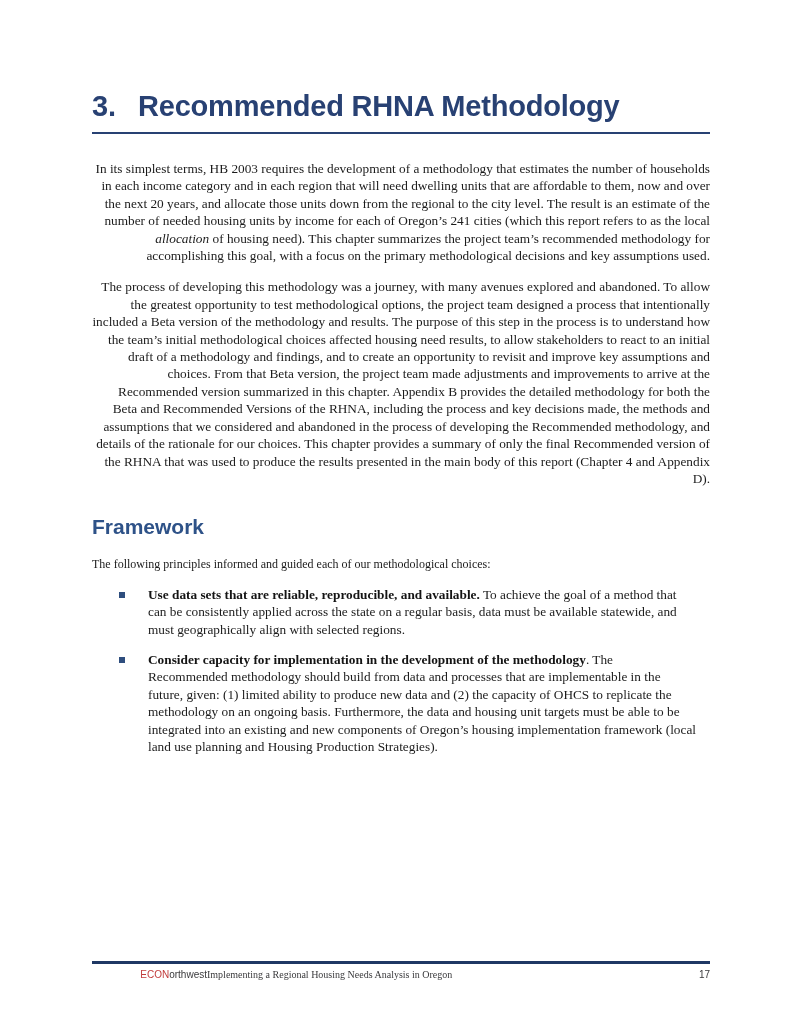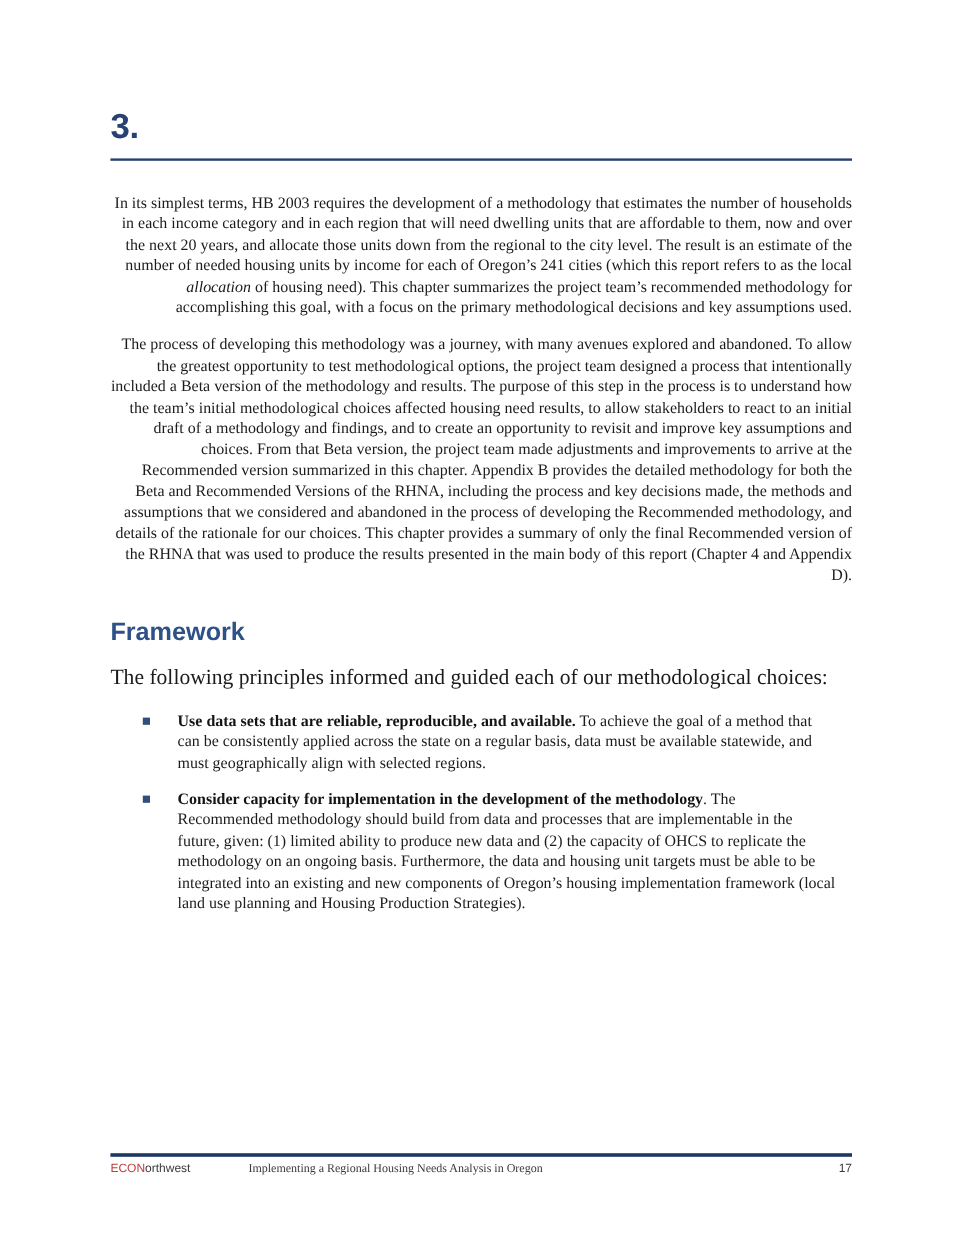--- a/index.html
+++ b/index.html
@@ -38,21 +38,21 @@
   }
   p.body.first { margin-top: 26px; }
   .em { font-style: italic; }
   .framework-heading {
     font-family: "Liberation Sans", sans-serif;
     font-weight: 700;
     font-size: 21px;
     color: #2e5288;
     margin-top: 28px;
   }
-  .intro { margin-top: 17px; font-size: 18px; line-height: 17.4px; }
+  .intro { margin-top: 17px; font-size: 12px; line-height: 17.4px; }
   .bullet-list { margin-top: 6px; }
   .bullet-item { display: flex; margin-bottom: 13px; }
   .bullet-marker {
     width: 6px; height: 6px;
     background: #2e4e7e;
     margin-left: 27px;
     margin-top: 6px;
     flex: none;
   }
   .bullet-text {
@@ -70,33 +70,34 @@
   }
   .footer-rule { height: 3px; background: #1f3864; }
   .footer-row {
     display: flex;
     align-items: baseline;
     margin-top: 5px;
     font-family: "Liberation Sans", sans-serif;
     font-size: 10px;
     color: #3a3a3c;
   }
-  .footer-brand { width: 115px; flex: none; }
+  .footer-brand { width: 115px; flex: none; text-align: right; }
   .brand-red { color: #c13b3b; }
   .footer-center { flex: 1; text-align: left; font-family: Liberation Serif, serif; }
   .footer-page { flex: none; }
 </style>
 </head>
 <body>
 
 <div class="page">
   <div class="content">
 
     <div class="title-row">
       <span class="chapter-number">3.</span>
+      <span class="chapter-title">Recommended RHNA Methodology</span>
     </div>
     <div class="title-rule"></div>
 
     <p class="body first"><span>In its simplest terms, HB 2003 requires the development of a methodology that estimates the number of households in each income category and in each region that will need dwelling units that are affordable to them, now and over the next 20 years, and allocate those units down from the regional to the city level. The result is an estimate of the number of needed housing units by income for each of Oregon’s 241 cities (which this report refers to as the local </span><span class="em">allocation</span><span> of housing need). This chapter summarizes the project team’s recommended methodology for accomplishing this goal, with a focus on the primary methodological decisions and key assumptions used.</span></p>
 
     <p class="body">The process of developing this methodology was a journey, with many avenues explored and abandoned. To allow the greatest opportunity to test methodological options, the project team designed a process that intentionally included a Beta version of the methodology and results. The purpose of this step in the process is to understand how the team’s initial methodological choices affected housing need results, to allow stakeholders to react to an initial draft of a methodology and findings, and to create an opportunity to revisit and improve key assumptions and choices. From that Beta version, the project team made adjustments and improvements to arrive at the Recommended version summarized in this chapter. Appendix B provides the detailed methodology for both the Beta and Recommended Versions of the RHNA, including the process and key decisions made, the methods and assumptions that we considered and abandoned in the process of developing the Recommended methodology, and details of the rationale for our choices. This chapter provides a summary of only the final Recommended version of the RHNA that was used to produce the results presented in the main body of this report (Chapter 4 and Appendix D).</p>
 
     <div class="framework-heading">Framework</div>
 
     <p class="intro">The following principles informed and guided each of our methodological choices:</p>

